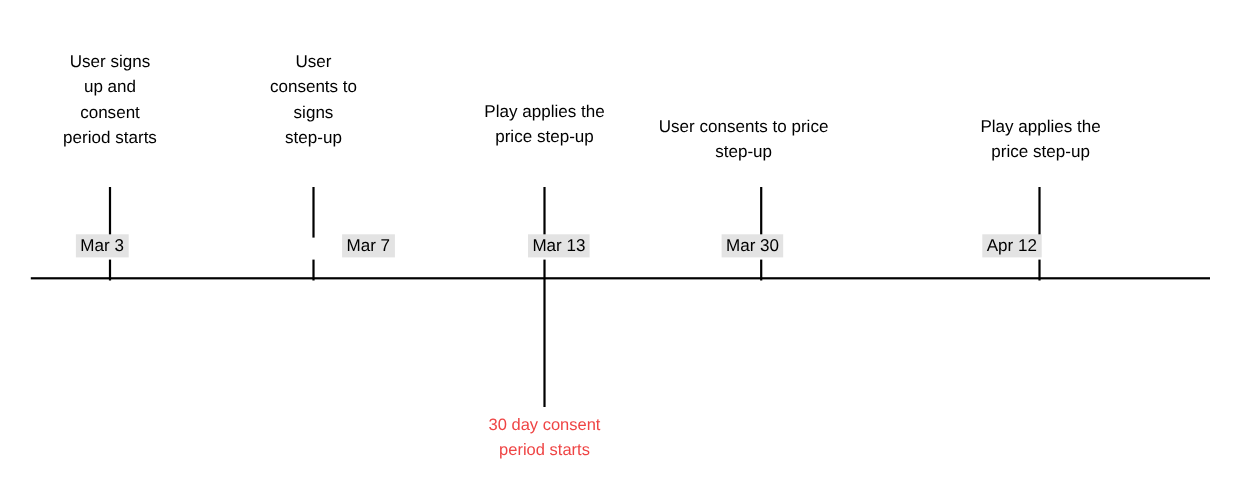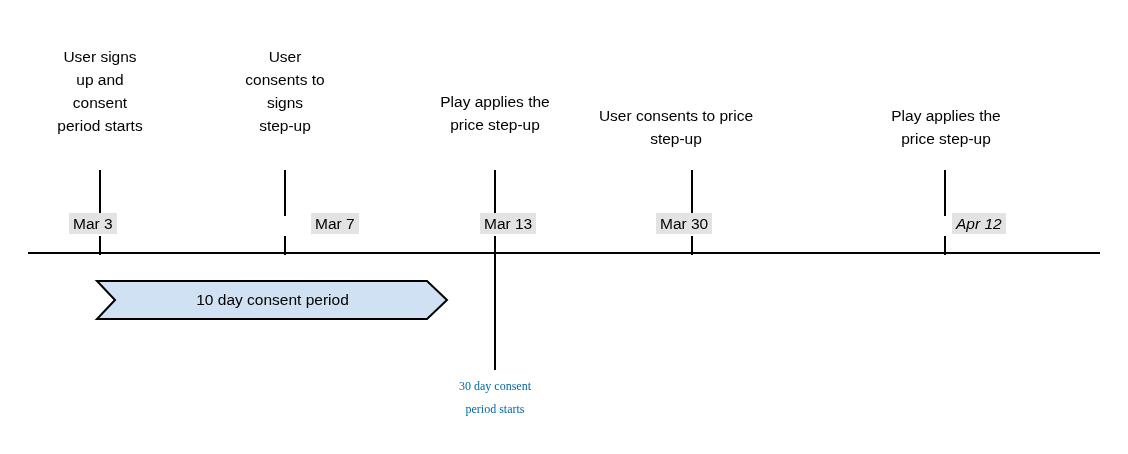--- a/index.html
+++ b/index.html
@@ -76,25 +76,24 @@
     line-height: 20px;
     color: #000000;
     z-index: 2;
     white-space: nowrap;
   }
 
   
   .below-caption {
     position: absolute;
     text-align: center;
-    font-size: 12px;
+    font-size: 15px;
     line-height: 23px;
-    color: #0369a1;
+    color: #ef4444;
     white-space: pre-line;
-    font-family: Liberation Serif, serif;
   }
 </style>
 </head>
 <body>
 
 <div id="canvas">
 
   <div class="event-caption" style="left:28px; top:45px; width:144px;">User signs
 up and
 consent
@@ -117,35 +116,29 @@
   <div class="tick" style="left:99px; top:170px; height:46px;"></div>
   <div class="tick" style="left:284px; top:170px; height:46px;"></div>
   <div class="tick" style="left:494px; top:170px; height:46px;"></div>
   <div class="tick" style="left:691px; top:170px; height:46px;"></div>
   <div class="tick" style="left:944px; top:170px; height:46px;"></div>
 
   <div class="date-chip" style="left:69px; top:213px;">Mar 3</div>
   <div class="date-chip" style="left:267px; top:213px;margin-left:44px;">Mar 7</div>
   <div class="date-chip" style="left:480px; top:213px;">Mar 13</div>
   <div class="date-chip" style="left:656px; top:213px;">Mar 30</div>
-  <div class="date-chip" style="left:952px; top:213px;font-style:italic;">Apr 12</div>
+  <div class="date-chip" style="left:893px; top:213px;">Apr 12</div>
 
   <div class="tick" style="left:99px; top:236px; height:19px;"></div>
   <div class="tick" style="left:284px; top:236px; height:19px;"></div>
   <div class="tick" style="left:691px; top:236px; height:19px;"></div>
   <div class="tick" style="left:944px; top:236px; height:19px;"></div>
 
   <div class="tick" style="left:494px; top:236px; height:134px;"></div>
 
   <div class="axis-line" style="left:28px; top:252px; width:1072px;"></div>
 
-  <div class="period-bar" style="left:97px; top:280px; width:351px;">
-    <svg viewBox="0 0 351 40" preserveAspectRatio="none">
-      <polygon points="0,1 330,1 350,20 330,39 0,39 18,20" fill="#cfe1f2" stroke="#000000" stroke-width="2" vector-effect="non-scaling-stroke" stroke-linejoin="miter"></polygon>
-    </svg>
-    <span class="period-label">10 day consent period</span>
-  </div>
 
 
   <div class="below-caption" style="left:405px; top:375px; width:180px;">30 day consent
 period starts</div>
 
 </div>
 
 </body></html>

